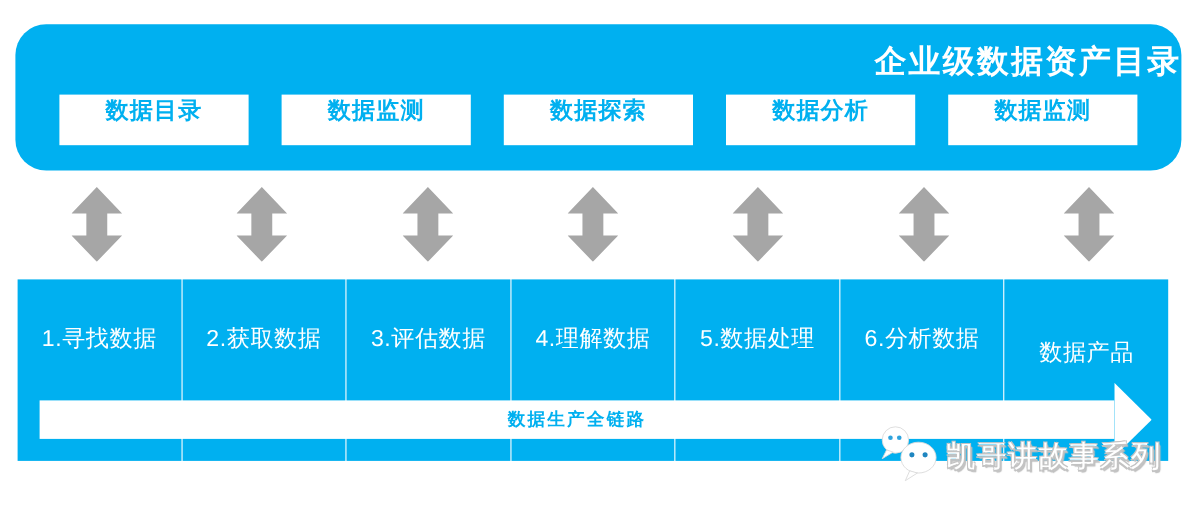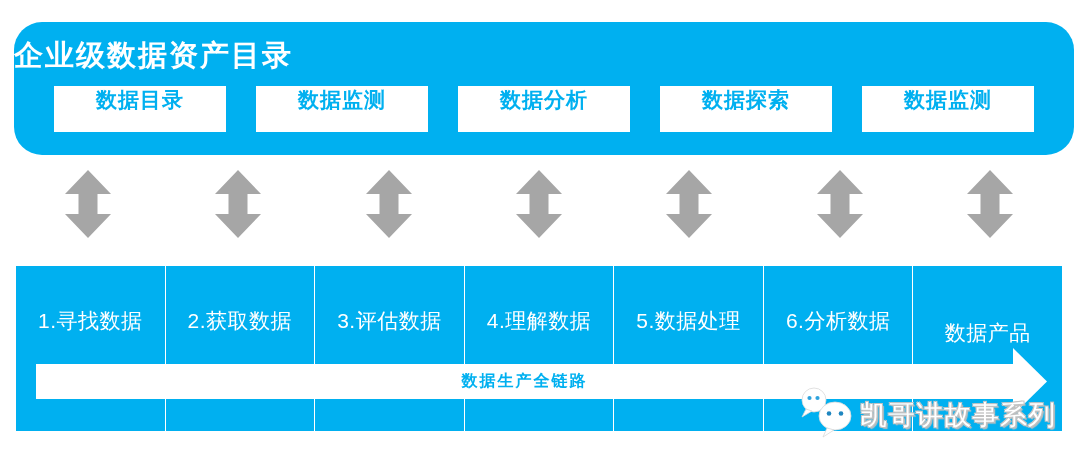--- a/index.html
+++ b/index.html
@@ -6,21 +6,21 @@
   .canvas{
     position:relative;width:1080px;height:462px;background:#ffffff;overflow:hidden;
     font-family:"Liberation Sans","DejaVu Sans",sans-serif;
   }
   
   .banner{
     position:absolute;left:14px;top:22px;width:1060px;height:133px;
     background:#00B0F0;border-radius:28px;
   }
   .banner-title{
-    margin:0;padding-top:14px;text-align:left;
+    margin:0;padding-top:14px;text-align:right;
     font-size:29px;font-weight:600;color:#ffffff;letter-spacing:2px;
   }
   .module-row{
     position:absolute;left:40px;right:40px;top:64px;height:46px;
     display:flex;justify-content:space-between;align-items:center;
   }
   .module-box{
     width:172px;height:46px;background:#ffffff;
     display:flex;align-items:flex-start;justify-content:center;
   }
@@ -28,21 +28,21 @@
     color:#00B0F0;font-size:21px;font-weight:600;letter-spacing:1px;
   }
   
   .connector-row{
     position:absolute;left:16px;top:170px;width:1046px;height:68px;
     display:flex;gap:7px;
   }
   .connector-cell{flex:1;display:flex;justify-content:center;align-items:center;}
   
   .step-row{
-    position:absolute;left:16px;top:266px;width:1046px;height:165px;
+    position:absolute;left:16px;top:254px;width:1046px;height:165px;
     display:flex;gap:1px;
   }
   .step-box{flex:1;background:#00B0F0;position:relative;}
   .step-label{
     position:absolute;left:0;right:0;top:54px;transform:translateY(-50%);
     text-align:center;color:#ffffff;font-size:21px;line-height:25px;letter-spacing:0.5px;
   }
   
   .flow-shaft{
     position:absolute;left:36px;top:364px;width:977px;height:35px;background:#ffffff;
@@ -70,24 +70,24 @@
   <div class="banner">
     <h1 class="banner-title">企业级数据资产目录</h1>
     <div class="module-row">
       <div class="module-box">
         <span class="module-label">数据目录</span>
       </div>
       <div class="module-box">
         <span class="module-label">数据监测</span>
       </div>
       <div class="module-box">
-        <span class="module-label">数据分析</span>
+        <span class="module-label">数据探索</span>
       </div>
       <div class="module-box">
-        <span class="module-label">数据探索</span>
+        <span class="module-label">数据分析</span>
       </div>
       <div class="module-box">
         <span class="module-label">数据监测</span>
       </div>
     </div>
   </div>
 
   <div class="connector-row">
     <div class="connector-cell">
       <svg width="46" height="68" viewBox="0 0 46 68">

